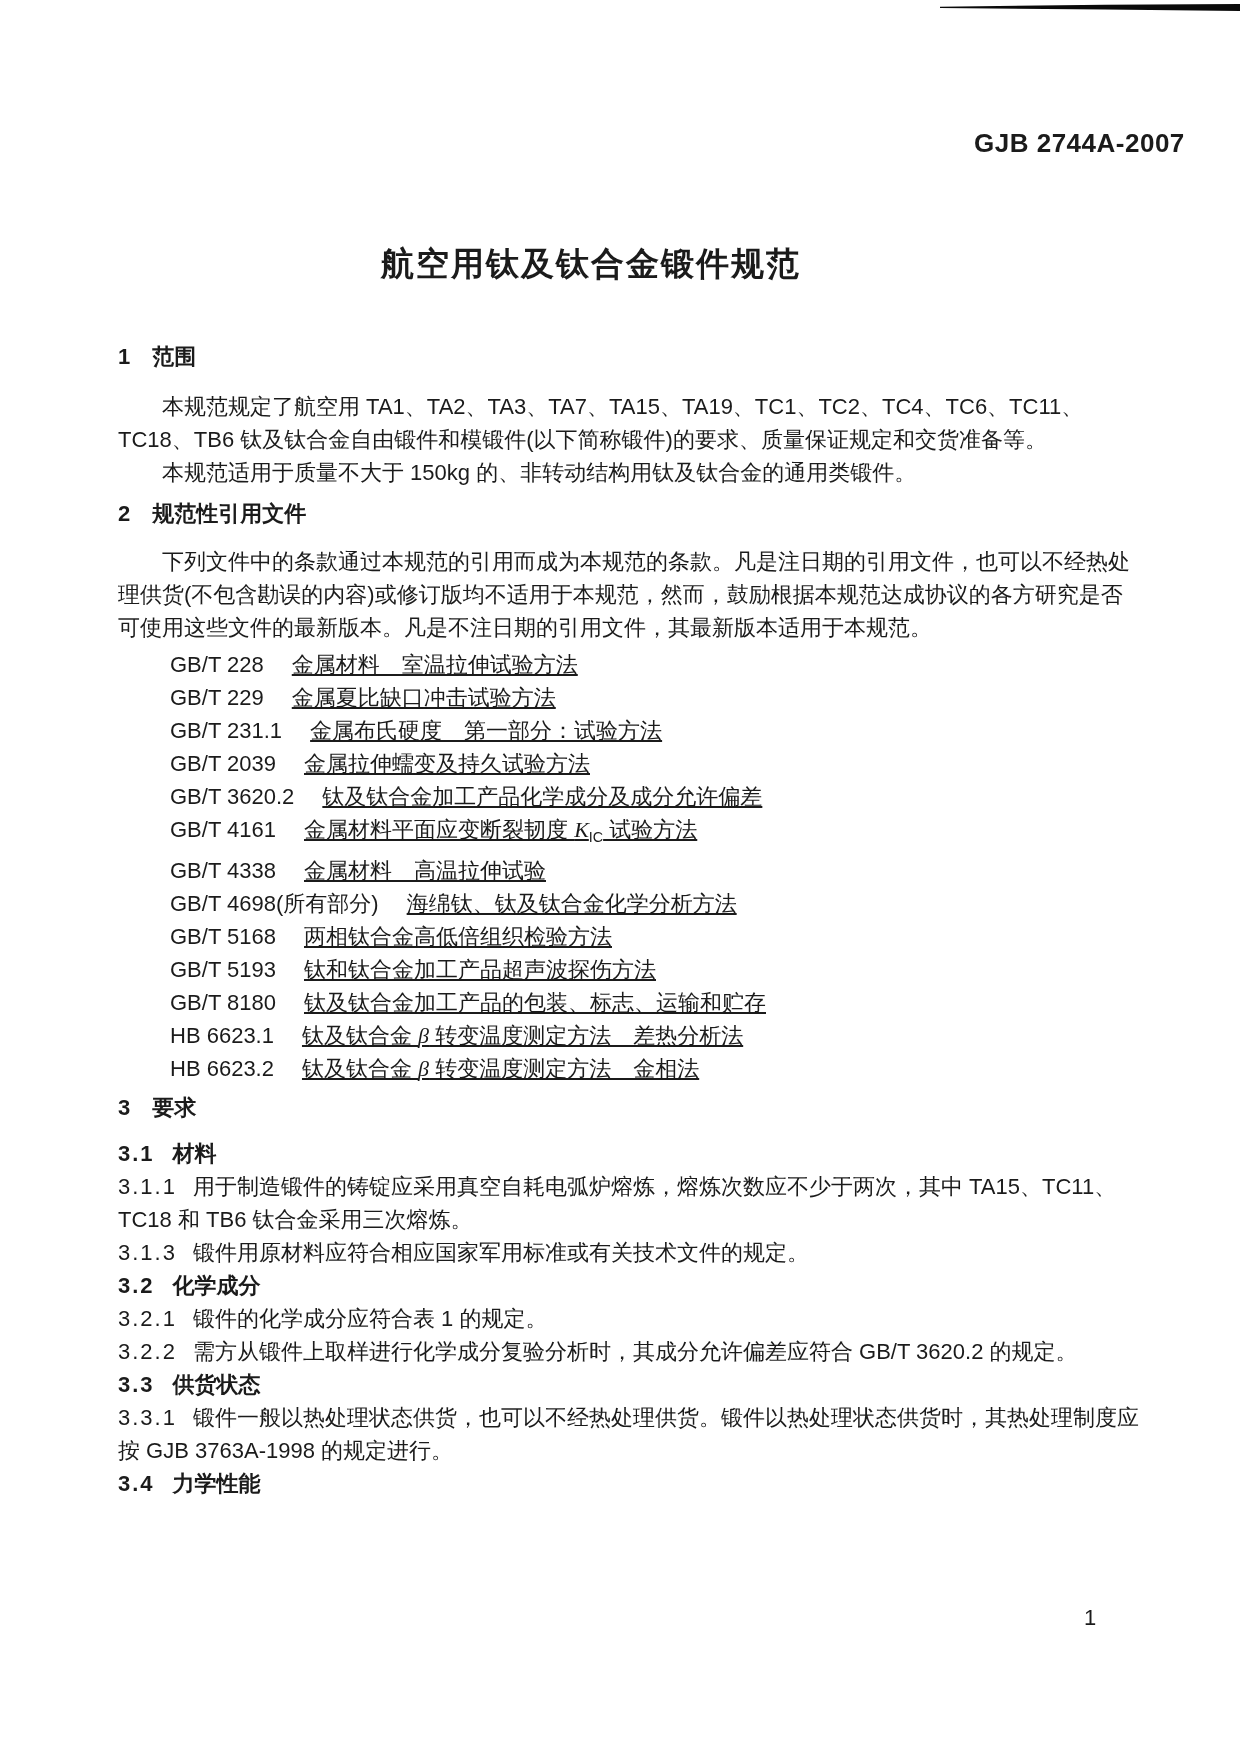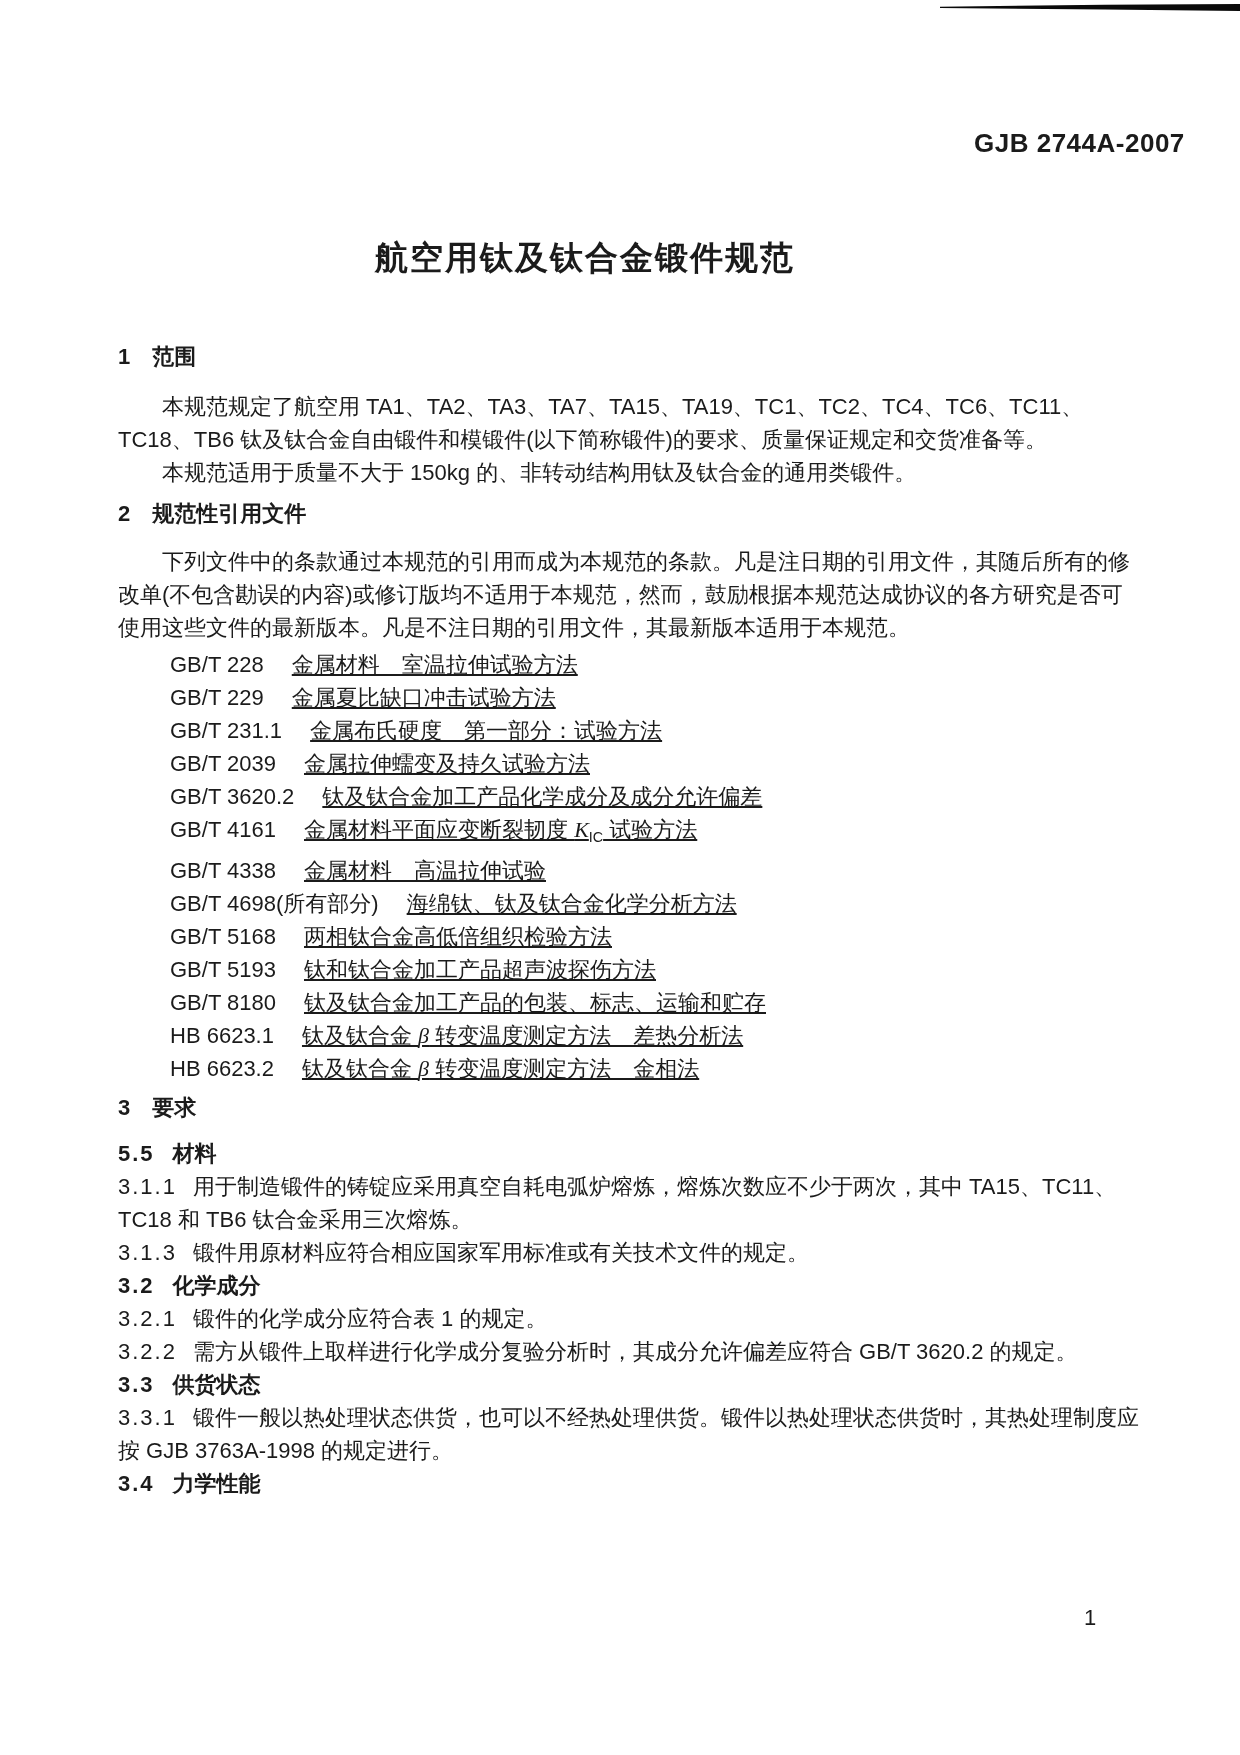--- a/index.html
+++ b/index.html
@@ -29,21 +29,21 @@
     font-weight: bold;
     letter-spacing: 0.5px;
     white-space: nowrap;
     margin-left: 36px;
   }
   .doc-title {
     position: absolute;
     top: 232px;
     left: 0;
     width: 1162px;
-    margin: 4px;
+    margin: 10px;
     text-align: center;
     font-size: 33px;
     font-weight: bold;
     letter-spacing: 2px;
   }
   .content {
     position: absolute;
     top: 340px;
     left: 118px;
     width: 1024px;
@@ -99,21 +99,21 @@
 
     <div class="sec-h1">
       <span class="h-num">1</span><span>范围</span>
     </div>
     <p class="body-par p-s1p1">本规范规定了航空用 TA1、TA2、TA3、TA7、TA15、TA19、TC1、TC2、TC4、TC6、TC11、TC18、TB6 钛及钛合金自由锻件和模锻件(以下简称锻件)的要求、质量保证规定和交货准备等。</p>
     <p class="body-par">本规范适用于质量不大于 150kg 的、非转动结构用钛及钛合金的通用类锻件。</p>
 
     <div class="sec-h1 sec2-h">
       <span class="h-num">2</span><span>规范性引用文件</span>
     </div>
-    <p class="body-par p-s2p1">下列文件中的条款通过本规范的引用而成为本规范的条款。凡是注日期的引用文件，其随后所有的修改单(不包含勘误的内容)或修订版均不适用于本规范，然而，鼓励根据本规范达成协议的各方研究是否可使用这些文件的最新版本。凡是不注日期的引用文件，其最新版本适用于本规范。</p>
+    <p class="body-par p-s2p1">下列文件中的条款通过本规范的引用而成为本规范的条款。凡是注日期的引用文件，也可以不经热处理供货(不包含勘误的内容)或修订版均不适用于本规范，然而，鼓励根据本规范达成协议的各方研究是否可使用这些文件的最新版本。凡是不注日期的引用文件，其最新版本适用于本规范。</p>
 
     <div class="refs" id="refs">
         <div class="ref-item"><span class="ref-code">GB/T 228</span><span class="ref-title"><span>金属材料　室温拉伸试验方法</span></span></div>
         <div class="ref-item"><span class="ref-code">GB/T 229</span><span class="ref-title"><span>金属夏比缺口冲击试验方法</span></span></div>
         <div class="ref-item"><span class="ref-code">GB/T 231.1</span><span class="ref-title"><span>金属布氏硬度　第一部分：试验方法</span></span></div>
         <div class="ref-item"><span class="ref-code">GB/T 2039</span><span class="ref-title"><span>金属拉伸蠕变及持久试验方法</span></span></div>
         <div class="ref-item"><span class="ref-code">GB/T 3620.2</span><span class="ref-title"><span>钛及钛合金加工产品化学成分及成分允许偏差</span></span></div>
         <div class="ref-item"><span class="ref-code">GB/T 4161</span><span class="ref-title"><span>金属材料平面应变断裂韧度 </span><i>K</i><sub>IC</sub><span> 试验方法</span></span></div>
         <div class="ref-item"><span class="ref-code">GB/T 4338</span><span class="ref-title"><span>金属材料　高温拉伸试验</span></span></div>
         <div class="ref-item"><span class="ref-code">GB/T 4698(所有部分)</span><span class="ref-title"><span>海绵钛、钛及钛合金化学分析方法</span></span></div>
@@ -121,21 +121,21 @@
         <div class="ref-item"><span class="ref-code">GB/T 5193</span><span class="ref-title"><span>钛和钛合金加工产品超声波探伤方法</span></span></div>
         <div class="ref-item"><span class="ref-code">GB/T 8180</span><span class="ref-title"><span>钛及钛合金加工产品的包装、标志、运输和贮存</span></span></div>
         <div class="ref-item"><span class="ref-code">HB 6623.1</span><span class="ref-title"><span>钛及钛合金 </span><i>β</i><span> 转变温度测定方法　差热分析法</span></span></div>
         <div class="ref-item"><span class="ref-code">HB 6623.2</span><span class="ref-title"><span>钛及钛合金 </span><i>β</i><span> 转变温度测定方法　金相法</span></span></div>
       </div>
 
     <div class="sec-h1 sec3-h">
       <span class="h-num">3</span><span>要求</span>
     </div>
     <div class="sec3-items" id="reqs">
-        <div class="sec-h2"><span class="num">5.5</span><span>材料</span></div>
+        <div class="sec-h2"><span class="num">3.1</span><span>材料</span></div>
         <div class="clause"><span class="num">3.1.1</span><span>用于制造锻件的铸锭应采用真空自耗电弧炉熔炼，熔炼次数应不少于两次，其中 TA15、TC11、TC18 和 TB6 钛合金采用三次熔炼。</span></div>
         <div class="clause"><span class="num">3.1.3</span><span>锻件用原材料应符合相应国家军用标准或有关技术文件的规定。</span></div>
         <div class="sec-h2"><span class="num">3.2</span><span>化学成分</span></div>
         <div class="clause"><span class="num">3.2.1</span><span>锻件的化学成分应符合表 1 的规定。</span></div>
         <div class="clause"><span class="num">3.2.2</span><span>需方从锻件上取样进行化学成分复验分析时，其成分允许偏差应符合 GB/T 3620.2 的规定。</span></div>
         <div class="sec-h2"><span class="num">3.3</span><span>供货状态</span></div>
         <div class="clause"><span class="num">3.3.1</span><span>锻件一般以热处理状态供货，也可以不经热处理供货。锻件以热处理状态供货时，其热处理制度应按 GJB 3763A-1998 的规定进行。</span></div>
         <div class="sec-h2"><span class="num">3.4</span><span>力学性能</span></div>
       </div>
 

